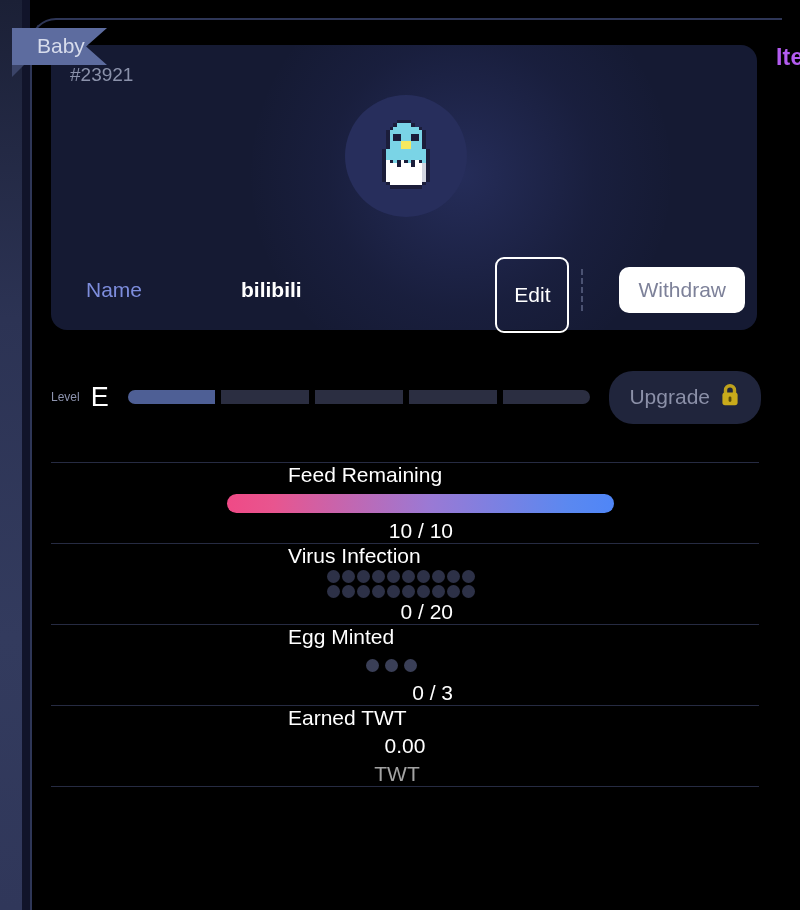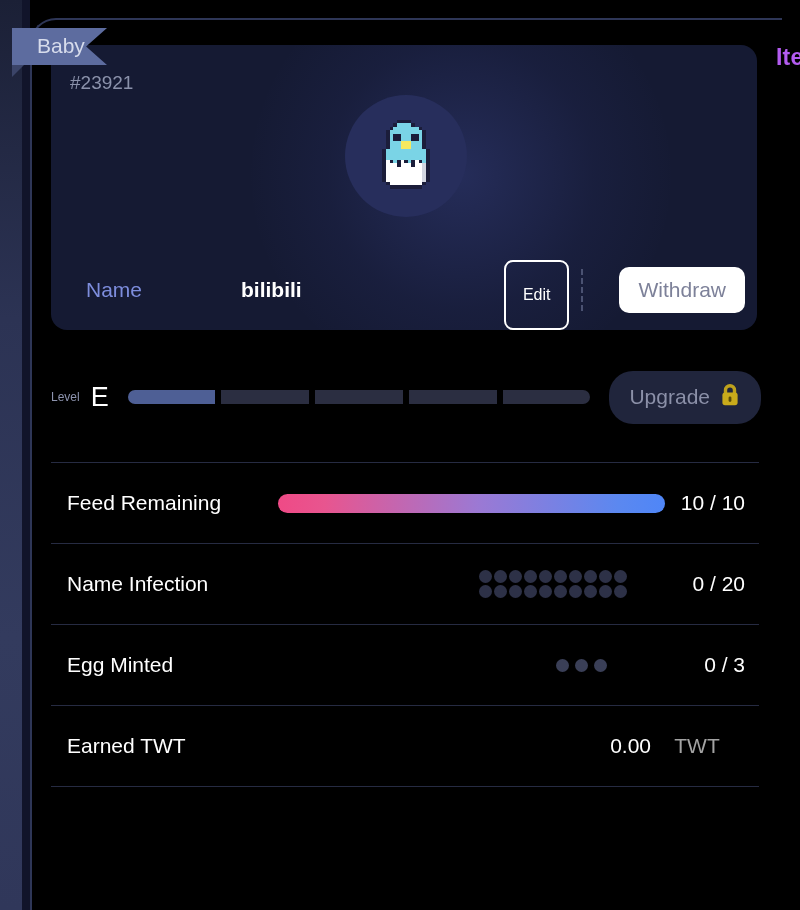--- a/index.html
+++ b/index.html
@@ -109,21 +109,21 @@
     left: 200px;
     top: -80px;
     width: 420px;
     height: 420px;
     border-radius: 50%;
     background: radial-gradient(circle, rgba(40,48,96,0.85) 0%, rgba(30,36,74,0.45) 45%, rgba(21,26,51,0) 72%);
   }
   .serial {
     position: absolute;
     left: 70px;
-    top: 72px;
+    top: 64px;
     font-size: 19px;
     color: #8b92ab;
     z-index: 5;
   }
 
   
   .avatar-circle {
     position: absolute;
     left: 345px;
     top: 95px;
@@ -157,21 +157,21 @@
     width: 155px;
     margin-left: 16px;
   }
   .name-value {
     font-size: 21px;
     color: #ffffff;
     font-weight: bold;
     flex: 1;
   }
   .edit-btn {
-    font-size: 16px;
+    font-size: 21px;
     color: #ffffff;
     border: 2px solid #ffffff;
     border-radius: 9px;
     padding: 24px 17px;
     background: transparent;
     cursor: pointer;
     font-family: "Liberation Sans", sans-serif;
     margin-top: 9px;
   }
   .btn-divider {
@@ -247,20 +247,21 @@
     left: 51px;
     top: 462px;
     width: 708px;
     z-index: 5;
   }
   .stat-row {
     height: 80px;
     display: flex;
     align-items: center;
     border-bottom: 1px solid #262b42;
+    flex-direction: column;
   }
   .stat-row:first-child { border-top: 1px solid #262b42; }
   .stat-label {
     font-size: 21px;
     color: #ffffff;
     padding-left: 16px;
     width: 250px;
   }
   .stat-mid {
     flex: 1;
@@ -469,21 +470,21 @@
 
   <div class="stat-row">
     <div class="stat-label">Feed Remaining</div>
     <div class="stat-mid">
       <div class="feed-bar"></div>
     </div>
     <div class="stat-value">10 / 10</div>
   </div>
 
   <div class="stat-row">
-    <div class="stat-label">Name Infection</div>
+    <div class="stat-label">Virus Infection</div>
     <div class="stat-mid right">
       <div class="dot-grid">
         <div class="dot"></div>
         <div class="dot"></div>
         <div class="dot"></div>
         <div class="dot"></div>
         <div class="dot"></div>
         <div class="dot"></div>
         <div class="dot"></div>
         <div class="dot"></div>

